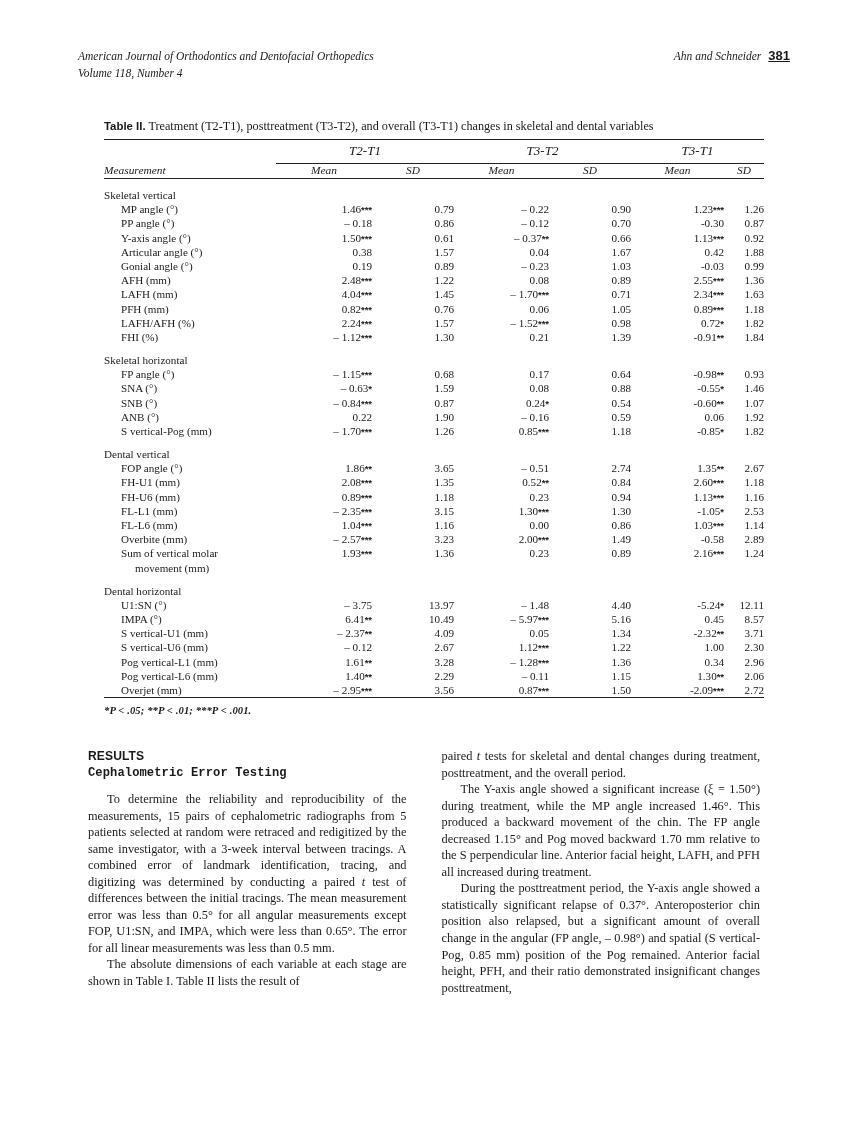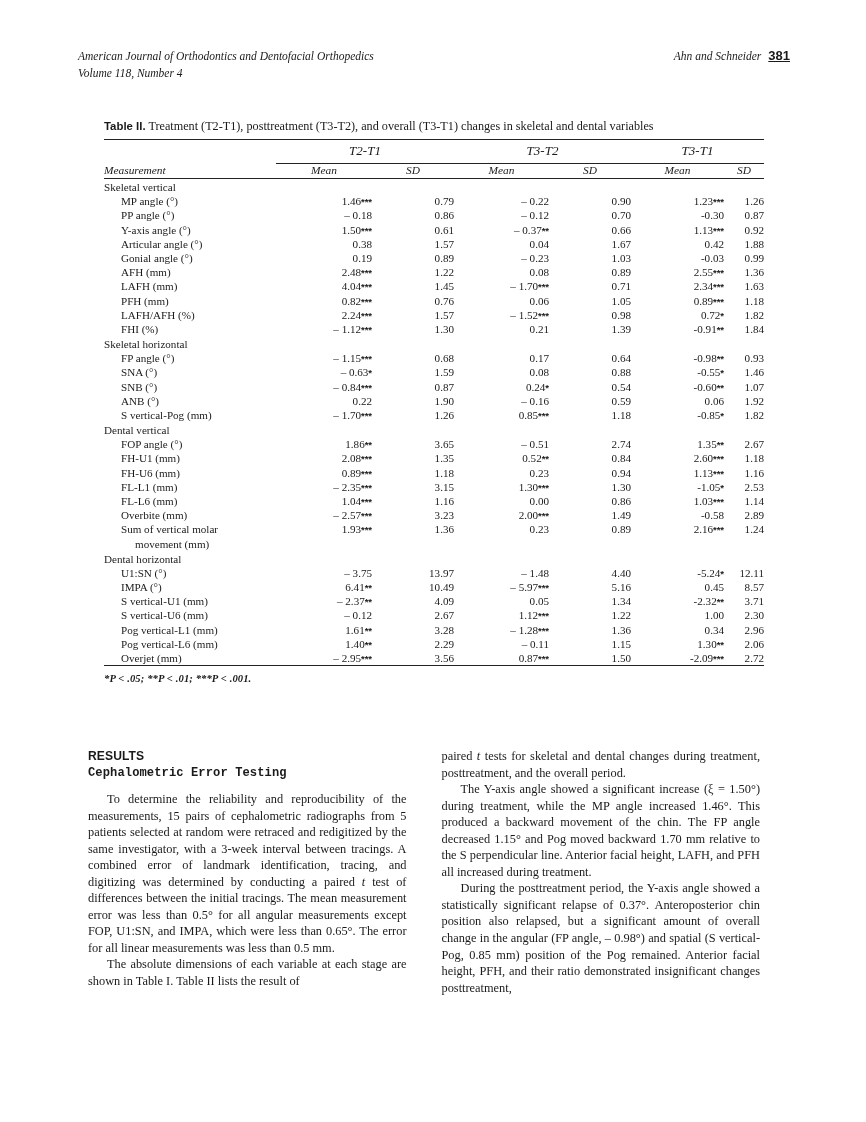--- a/index.html
+++ b/index.html
@@ -117,21 +117,21 @@
     font-variant-numeric: tabular-nums;
   }
   td.num .stars {
     font-family: "Liberation Sans", sans-serif;
     font-weight: bold;
     font-size: 9.6px;
     letter-spacing: -0.1px;
   }
   td.pad-mean { padding-right: 30px; }
   td.pad-sd   { padding-right: 34px; }
-  tr.section td { padding-top: 2px; }
+  tr.section td { padding-top: 10px; }
 
   .tbl-foot {
     font-size: 10.6px;
     font-style: italic;
     font-weight: bold;
     margin-top: 5px;
     letter-spacing: 0.1px;
   }
 
   

